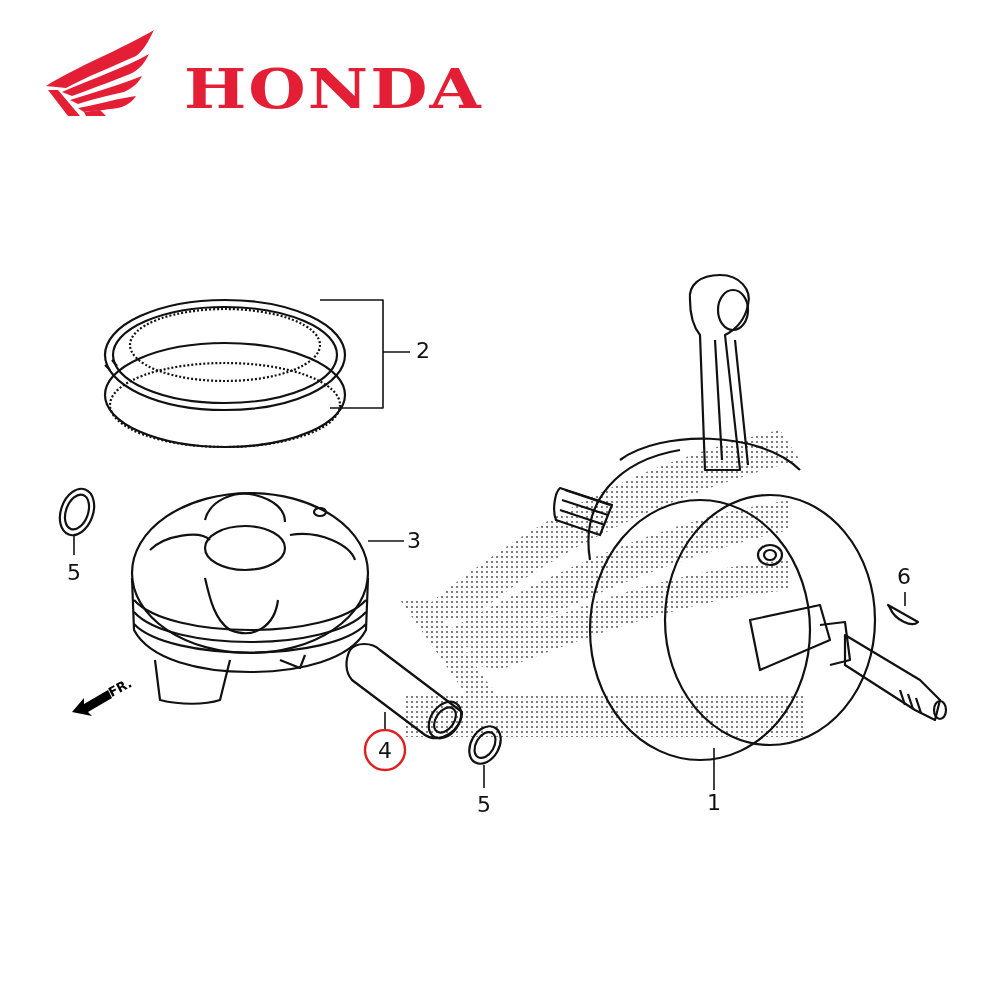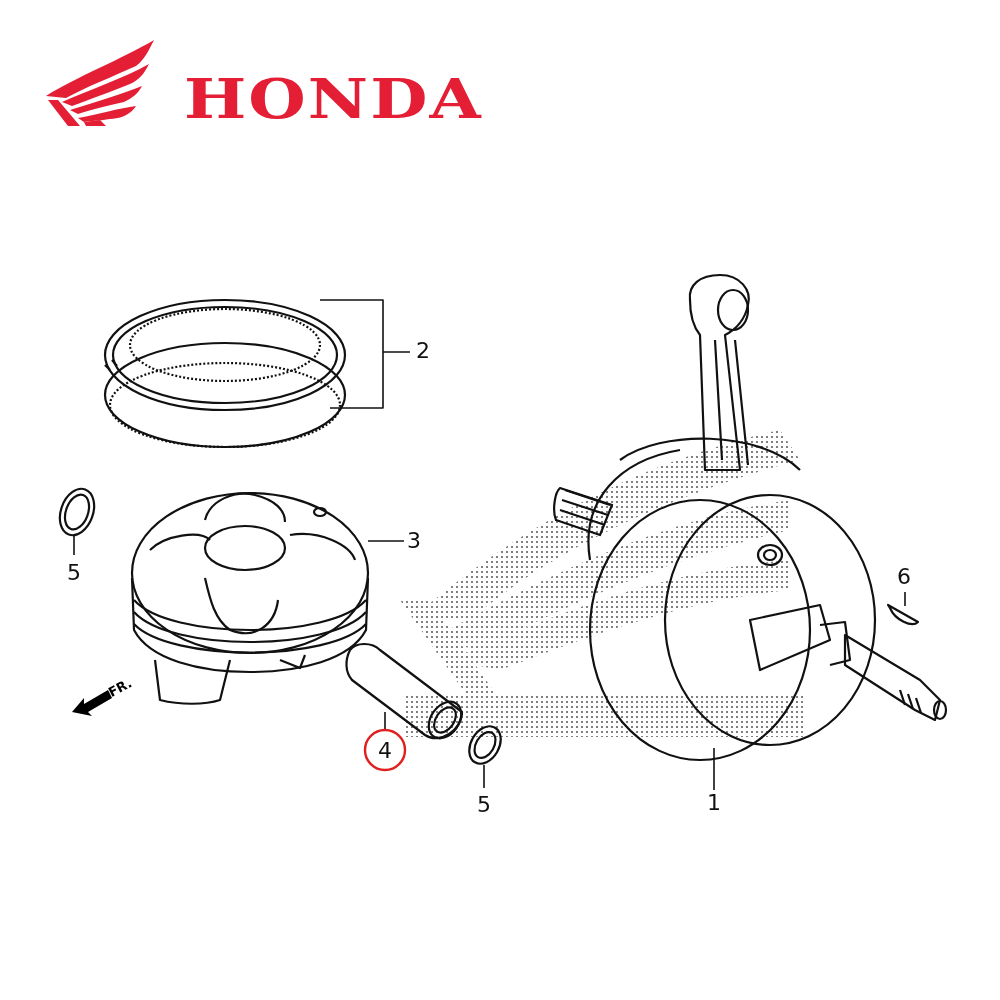--- a/index.html
+++ b/index.html
@@ -1,18 +1,18 @@
 <!DOCTYPE html>
 <html><head>
 <meta charset="utf-8">
 <style>
   html, body { margin:0; padding:0; background:#ffffff; }
   body { width:1000px; height:1000px; position:relative; overflow:hidden; font-family:"Liberation Sans", sans-serif; }
   .abs { position:absolute; }
-  .logo { left:44px; top:36px; width:500px; height:90px; }
+  .logo { left:44px; top:26px; width:500px; height:90px; }
   .logo-text { position:absolute; left:150px; top:62px; font-family:"DejaVu Serif", serif; font-weight:bold; font-size:66px; color:#e41e35; letter-spacing:2px; line-height:1; transform:scaleY(0.82); transform-origin:top left; }
   .callout { position:absolute; font-family:"DejaVu Sans", sans-serif; font-size:22px; color:#111; line-height:1; }
   .fr-label { position:absolute; font-family:"DejaVu Sans", sans-serif; font-weight:bold; font-size:13px; color:#000; transform:rotate(-28deg); }
   svg { position:absolute; left:0; top:0; }
 </style>
 </head>
 <body>
 
 <div class="abs logo">
   <svg width="160" height="90" viewBox="0 0 160 90" style="left:0;top:0;">

